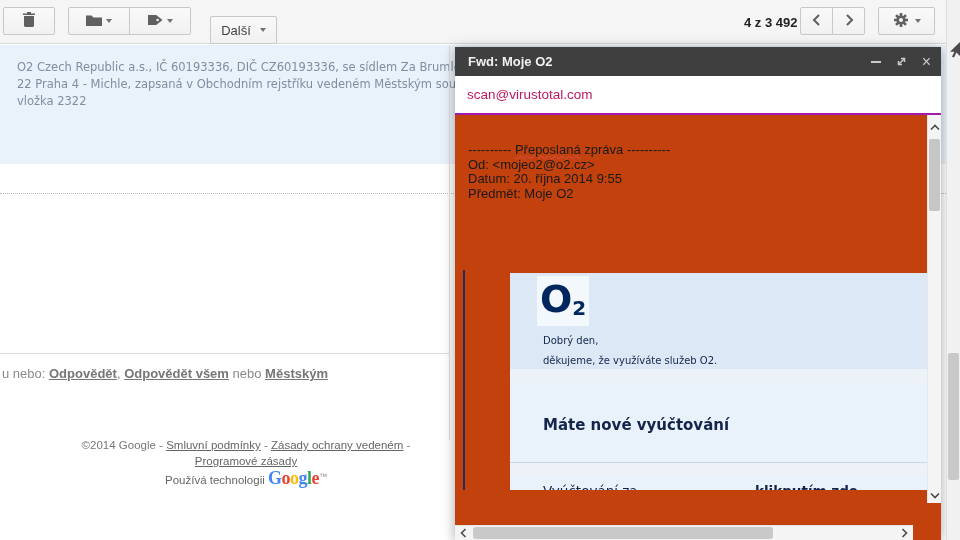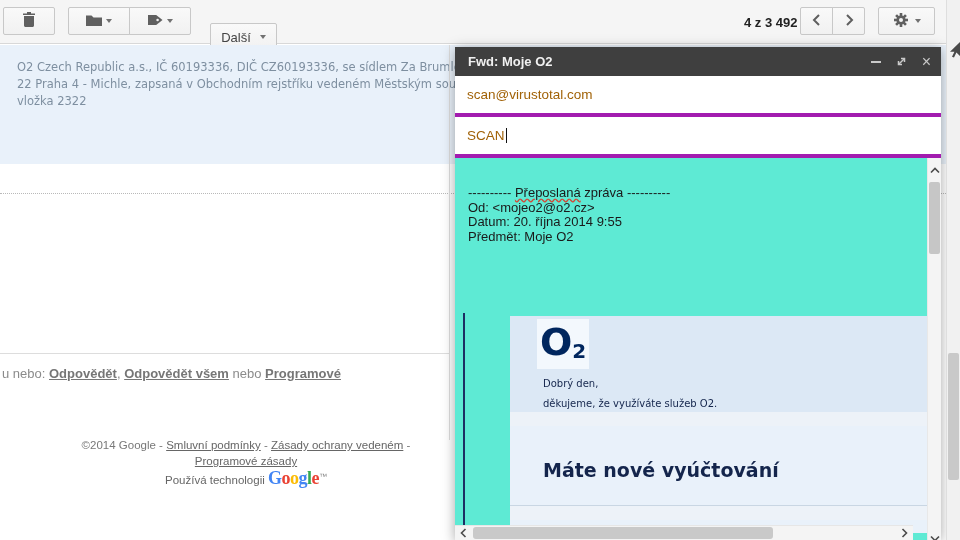--- a/index.html
+++ b/index.html
@@ -10,21 +10,21 @@
   }
   
   .toolbar{position:absolute;top:0;left:0;width:946px;height:44px;background:#f5f5f5;border-bottom:1px solid #d8d8d8;box-sizing:border-box;}
   .btn{height:28px;box-sizing:border-box;background:linear-gradient(#f9f9f9,#f1f1f1);border:1px solid #c8c8c8;border-radius:2px;display:flex;align-items:center;justify-content:center;cursor:pointer;color:#444;font-size:13px;}
   .abs{position:absolute;}
   #btn-delete{left:3px;top:7px;width:52px;}
   .btn-group{position:absolute;left:68px;top:7px;display:flex;}
   .btn-group .btn{width:62px;border-radius:0;}
   .btn-group .btn:first-child{border-radius:2px 0 0 2px;}
   .btn-group .btn:last-child{border-radius:0 2px 2px 0;margin-left:-1px;}
-  #btn-more{left:210px;top:23px;width:67px;gap:5px;}
+  #btn-more{left:210px;top:16px;width:67px;gap:5px;}
   .caret{width:0;height:0;border-left:3.5px solid transparent;border-right:3.5px solid transparent;border-top:4px solid #717171;margin-left:4px;}
   .page-count{position:absolute;left:744px;top:15px;font-size:13px;font-weight:bold;color:#222;}
   .nav-group{position:absolute;left:800px;top:7px;display:flex;}
   .nav-group .btn{width:33px;border-radius:0;}
   .nav-group .btn:first-child{border-radius:2px 0 0 2px;}
   .nav-group .btn:last-child{border-radius:0 2px 2px 0;margin-left:-1px;}
   #btn-gear{left:878px;top:7px;width:57px;gap:2px;}
   
   .sel-block{position:absolute;top:45px;left:0;width:946px;height:119px;background:#e9f1fa;padding:14px 0 0 17px;box-sizing:border-box;font-family:"DejaVu Sans",sans-serif;font-size:11.5px;color:#7e8fa0;line-height:17px;white-space:nowrap;overflow:hidden;z-index:1;}
   .dotted-sep{position:absolute;top:193px;left:0;width:946px;border-top:1px dotted #b9b9b9;z-index:1;}
@@ -39,34 +39,34 @@
   .glogo{font-family:"Liberation Serif",serif;font-size:18px;font-weight:bold;letter-spacing:-0.5px;}
   .tm{font-size:8px;vertical-align:super;color:#888;}
   
   .compose{position:absolute;left:455px;top:47px;width:486px;height:493px;background:#fff;box-shadow:0 2px 12px rgba(0,0,0,0.35);z-index:10;display:flex;flex-direction:column;}
   .c-titlebar{height:29px;min-height:29px;background:#3f3f3f;display:flex;align-items:center;padding:0 10px 0 13px;}
   .c-title{flex:1;color:#f0f0f0;font-size:13px;font-weight:bold;}
   .c-controls{display:flex;gap:14px;align-items:center;}
   .c-controls .ctl{cursor:pointer;display:flex;align-items:center;color:#c9c9c9;}
   .min-bar{display:block;width:10px;height:2px;background:#c9c9c9;}
   .close-x{font-size:16px;line-height:14px;color:#c9c9c9;}
-  .c-field{height:37px;min-height:37px;border-bottom:4px solid #a21caf;display:flex;align-items:center;padding-left:12px;font-size:13.5px;color:#a16207;cursor:text;}
+  .c-field{height:37px;min-height:37px;border-bottom:2px solid #a21caf;display:flex;align-items:center;padding-left:12px;font-size:13.5px;color:#be185d;cursor:text;}
   .text-cursor{display:inline-block;width:1px;height:15px;background:#111;margin-left:1px;}
-  .c-body{flex:1;position:relative;overflow:hidden;background:#5eead4;padding-left:32px;}
+  .c-body{flex:1;position:relative;overflow:hidden;background:#c2410c;padding-left:32px;}
   .fwd-block{position:absolute;top:28px;left:13px;font-size:13px;color:#1a1a1a;line-height:14.7px;}
   .wavy{text-decoration:underline;text-decoration-style:wavy;text-decoration-color:#d14836;}
   .quote-line{position:absolute;left:8px;top:155px;width:2px;height:220px;background:#1c2f63;}
   .o2-box{position:absolute;left:55px;top:158px;width:418px;font-family:"DejaVu Sans",sans-serif;color:#14254c;}
   .o2-sec1{height:96px;background:#dce8f5;padding:3px 0 0 27px;box-sizing:border-box;}
   .o2-logo-tile{width:52px;height:50px;background:#f3f8fd;display:flex;justify-content:center;align-items:flex-start;}
   .o2O{font-weight:bold;font-size:38px;line-height:46px;color:#00265e;}
   .o2sub{font-weight:bold;font-size:20px;color:#00265e;transform:translateY(20px);display:inline-block;}
   .o2-greet{margin-left:6px;margin-top:5px;font-size:10px;line-height:20px;}
   .o2-strip{height:14px;background:#edf2f8;}
-  .o2-sec2{height:79px;background:#e9f1fa;padding:33px 0 0 33px;box-sizing:border-box;font-weight:bold;font-size:19px;}
+  .o2-sec2{height:79px;background:#e9f1fa;padding:33px 0 0 33px;box-sizing:border-box;font-weight:bold;font-size:15px;}
   .o2-divider{height:1px;background:#c9d6e3;}
   .o2-sec3{height:13px;background:#e9f1fa;position:relative;overflow:hidden;font-size:13.5px;}
   .o2-clip-left{position:absolute;left:33px;top:6px;}
   .o2-clip-right{position:absolute;left:245px;top:6px;font-weight:bold;}
   
   .h-scrollbar{position:absolute;left:0;bottom:0;width:458px;height:15px;background:#f4f4f4;border-top:1px solid #e6e6e6;box-sizing:border-box;}
   .hs-arrow{position:absolute;top:0;width:16px;height:14px;display:flex;align-items:center;justify-content:center;cursor:pointer;}
   .hs-thumb{position:absolute;left:18px;top:1px;width:300px;height:12px;background:#c9c9c9;border-radius:3px;cursor:pointer;}
   .v-scrollbar{position:absolute;right:0;top:0;width:14px;height:388px;background:#f4f4f4;border-left:1px solid #e8e8e8;box-sizing:border-box;}
   .vs-arrow{position:absolute;left:0;width:13px;height:12px;display:flex;align-items:center;justify-content:center;cursor:pointer;}
@@ -158,21 +158,21 @@
 
 <div class="dotted-sep"></div>
 <div class="card-right-border"></div>
 <div class="solid-sep"></div>
 
 <div class="action-row">
   <span>u nebo:</span>
   <a>Odpovědět</a><span>,</span>
   <a>Odpovědět všem</a>
   <span>nebo</span>
-  <a>Programové</a>
+  <a>Městským</a>
 </div>
 
 <div class="footer">
   <div>
     <span>©2014 Google -</span>
     <a>Smluvní podmínky</a>
     <span>-</span>
     <a>Zásady ochrany vedeném</a>
     <span>-</span>
   </div>
@@ -202,24 +202,20 @@
           </svg>
       </span>
       <span class="ctl close-x">×</span>
     </span>
   </div>
 
   <div class="c-field">
     <span>scan@virustotal.com</span>
   </div>
 
-  <div class="c-field">
-    <span>SCAN</span>
-      <span class="text-cursor"></span>
-  </div>
 
   <div class="c-body">
     <div class="fwd-block">
       <div><span>---------- </span><span class="wavy">Přeposlaná</span><span> zpráva ----------</span></div>
       <div>Od: &lt;mojeo2@o2.cz&gt;</div>
       <div>Datum: 20. října 2014 9:55</div>
       <div>Předmět: Moje O2</div>
     </div>
 
     <div class="quote-line"></div>

